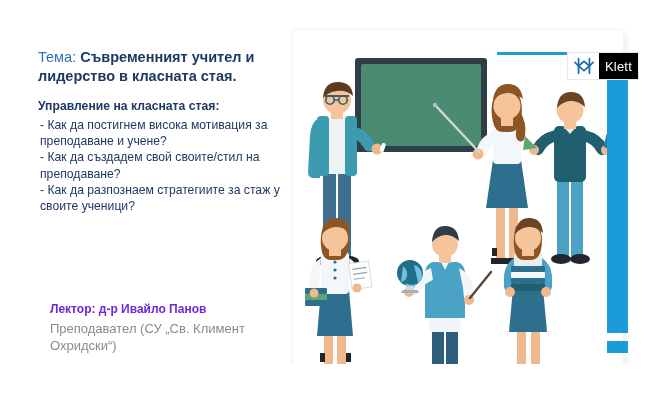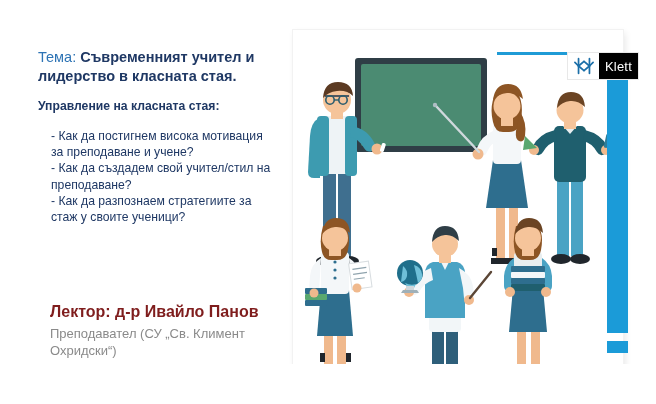--- a/index.html
+++ b/index.html
@@ -10,25 +10,25 @@
     overflow:hidden;
     position:relative;
   }
   .slide{position:absolute;left:0;top:0;width:656px;height:364px;background:#fff;overflow:hidden;}
 
   
   .text-col{position:absolute;left:38px;top:48px;width:250px;}
   .topic{font-size:14.5px;line-height:1.28;color:#1f3864;font-weight:bold;margin:0 0 14px 0;}
   .topic .lbl{color:#2e74b5;font-weight:normal;}
   .sec-head{font-size:12.2px;font-weight:bold;color:#1f3864;margin:13px 0 1px 0;line-height:1.3;}
-  .bullets{margin:13px;padding:0;list-style:none;}
+  .bullets{margin:2px;padding:0;list-style:none;}
   .bullets li{font-size:12.2px;color:#1f3864;line-height:1.33;margin:0;}
 
   .lecturer{position:absolute;left:50px;top:302px;width:250px;}
-  .lect-name{font-size:16px;font-weight:bold;color:#7f1d1d;line-height:1.3;margin:0 0 2px 0;}
+  .lect-name{font-size:12px;font-weight:bold;color:#6d28d9;line-height:1.3;margin:0 0 2px 0;}
   .lect-sub{font-size:13px;color:#8a8a8a;line-height:1.35;margin:0;}
 
   
   .art-panel{position:absolute;left:293px;top:30px;width:330px;height:352px;background:#fff;
              box-shadow:0 0 0 1px #f2f2f2, 2px 3px 7px rgba(0,0,0,.10);}
   .art-inner{position:absolute;left:0;top:0;width:330px;height:352px;}
 
   
   .blue-rule{position:absolute;left:497px;top:52px;width:77px;height:3px;background:#1f9bd6;}
   .blue-vbar{position:absolute;left:607px;top:78px;width:21px;height:255px;background:#1b9bd8;}
@@ -55,21 +55,21 @@
 
 <div class="slide">
 
   <div class="text-col">
     <p class="topic"><span class="lbl">Тема:</span> <span>Съвременният учител и лидерство в класната стая.</span></p>
 
     <p class="sec-head">Управление на класната стая:</p>
 
     <ul class="bullets">
       <li>- Как да постигнем висока мотивация за преподаване и учене?</li>
-      <li>- Как да създадем свой учител/стил на преподаване?</li>
+      <li>- Как да създадем свой своите/стил на преподаване?</li>
       <li>- Как да разпознаем стратегиите за стаж у своите ученици?</li>
     </ul>
   </div>
 
   <div class="lecturer">
     <p class="lect-name">Лектор: д-р Ивайло Панов</p>
     <p class="lect-sub">Преподавател (СУ „Св. Климент Охридски“)</p>
   </div>
 
   <div class="art-panel">

